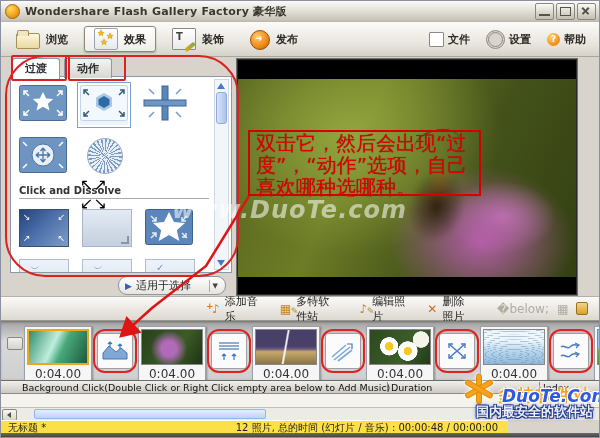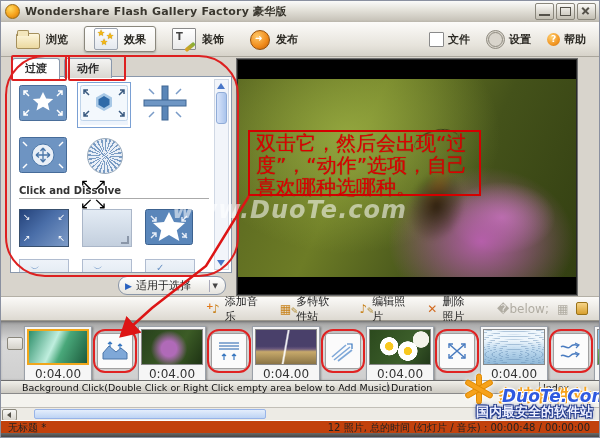--- a/index.html
+++ b/index.html
@@ -192,21 +192,21 @@
   .hscroll{position:absolute;left:0;top:407px;width:600px;height:13px;background:#edebe5;
     border-top:1px solid #c2bfb7;box-sizing:border-box;}
   .hs-btn{position:absolute;left:2px;top:1px;width:13px;height:10px;
     background:linear-gradient(180deg,#f8f7f4,#d8d5cd);border:1px solid #8a877c;border-radius:2px;}
   .hs-btn:before{content:"";position:absolute;left:4px;top:2px;width:0;height:0;
     border-top:3px solid transparent;border-bottom:3px solid transparent;border-right:4px solid #55524a;}
   .hs-thumb{position:absolute;left:34px;top:1px;width:232px;height:10px;border-radius:2px;
     background:linear-gradient(180deg,#e4eefc,#bed4f4);border:1px solid #98b4e8;box-sizing:border-box;}
 
   
-  .statusbar{position:absolute;left:0;top:420px;width:600px;height:13px;background:#c2410c;
+  .statusbar{position:absolute;left:0;top:420px;width:508px;height:13px;background:#fde047;
     border-top:1px solid #fff;font-size:10px;color:#222;}
   .st-left{position:absolute;left:8px;top:0px;}
   .st-right{position:absolute;right:10px;top:0px;}
   .bottom-band{position:absolute;left:0;top:433px;width:600px;height:5px;
     background:linear-gradient(180deg,#6a6a6a,#3c3c3c);}
 
   
   .wm-br{z-index:60;pointer-events:none;}
   .wm-star{position:absolute;left:462px;top:372px;width:34px;height:34px;}
   .wm-name{position:absolute;left:498px;top:384px;font-size:17px;font-weight:bold;letter-spacing:2px;

